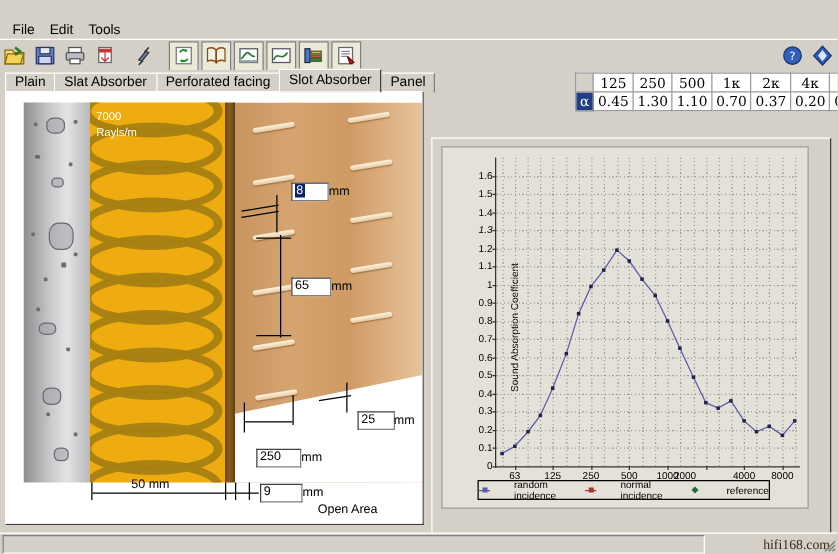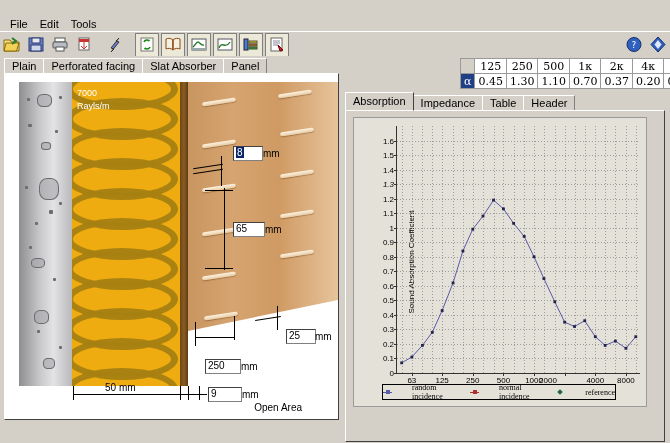--- a/index.html
+++ b/index.html
@@ -132,21 +132,21 @@
     font-size:8px;color:#000;white-space:nowrap;}
   .xtick{position:absolute;top:100%;width:1px;height:3px;background:#333;}
   .ytick{position:absolute;right:100%;height:1px;width:3px;background:#333;}
   .axis-title-y{position:absolute;left:6px;top:50%;transform:translateY(-50%) rotate(-90deg);
     transform-origin:center;font-size:8px;white-space:nowrap;color:#000;}
   .axis-title-x{position:absolute;left:50%;bottom:6px;transform:translateX(-50%);
     font-size:8px;color:#000;}
   .legend{position:absolute;left:28px;bottom:6px;width:232px;height:14px;
     background:#e4e1d8;border:1px solid #000;display:flex;align-items:center;
     justify-content:center;gap:7px;font-size:8px;color:#000;}
-  .lgi{display:flex;align-items:center;gap:21px;font-family:Liberation Serif, serif;}
+  .lgi{display:flex;align-items:center;gap:21px;}
   .lgm{width:9px;height:7px;position:relative;}
   .lgm .ln{position:absolute;left:0;top:3px;width:9px;height:1px;}
   .lgm .mk{position:absolute;left:3px;top:1px;width:4px;height:4px;}
 
   .statusbar{position:absolute;left:0;bottom:0;width:670px;height:16px;background:#d4d0c8;
     border-top:1px solid #fff;}
   .sb-left{position:absolute;left:2px;top:1px;width:560px;height:13px;
     border:1px solid #808080;border-right-color:#fff;border-bottom-color:#fff;}
   .watermark{position:absolute;right:6px;bottom:1px;font-size:11px;color:#3a2a1a;
     font-family:"Liberation Serif",serif;}
@@ -255,22 +255,23 @@
           <path d="M9 1l7 7.5L9 16 2 8.5z" fill="#2f5fbf" stroke="#17306a"></path>
           <path d="M9 4l3.5 4.5L9 13 5.5 8.5z" fill="#dfe8fb"></path>
         </svg>
     </span>
   </div>
 
   <div class="content">
 
     <div class="ltabs">
       <div class="tab">Plain</div>
+      <div class="tab">Slat Absorber</div>
       <div class="tab">Perforated facing</div>
-      <div class="tab">Slat Absorber</div>
+      <div class="tab active">Slot Absorber</div>
       <div class="tab">Panel</div>
     </div>
 
     <div class="leftpanel">
       <div class="diagram">
 
         <div class="concrete">
           <span class="spot" style="left:18px;top:12px;width:13px;height:11px;"></span>
           <span class="spot" style="left:22px;top:60px;width:8px;height:6px;"></span>
           <span class="spot" style="left:20px;top:96px;width:18px;height:20px;"></span>
@@ -385,26 +386,20 @@
           <td>1.30</td>
           <td>1.10</td>
           <td>0.70</td>
           <td>0.37</td>
           <td>0.20</td>
           <td>0.15</td>
         </tr>
       </tbody>
         </table>
 
-      <div class="rtabs">
-        <div class="tab active">Absorption</div>
-        <div class="tab">Impedance</div>
-        <div class="tab">Table</div>
-        <div class="tab">Header</div>
-      </div>
 
       <div class="chartpanel">
         <div class="plotbox">
           <div class="axis-title-y">Sound Absorption Coefficient</div>
           <div class="axis-title-x">frequency (Hz)</div>
           <div class="plotarea" id="plotarea">
             <div class="grid" id="grid">
                 <div class="gl h" style="top: 232.471px;"></div>
                 <div class="gl h" style="top: 217.941px;"></div>
                 <div class="gl h" style="top: 203.412px;"></div>
@@ -543,14 +538,21 @@
               <span class="lgm">
                 <span class="mk" style="background:#1f6b3a;transform:rotate(45deg)"></span>
               </span>
               <span>reference</span>
             </span>
           </div>
         </div>
       </div>
     </div>
 
+    <div class="statusbar">
+      <div class="sb-left"></div>
+      <div class="watermark">hifi168.com</div>
+      <svg class="grip" viewBox="0 0 12 12">
+        <path d="M11 3L3 11M11 6L6 11M11 9L9 11" stroke="#808080" stroke-width="1.3"></path>
+      </svg>
+    </div>
   </div>
 </div>
 
 </body></html>

